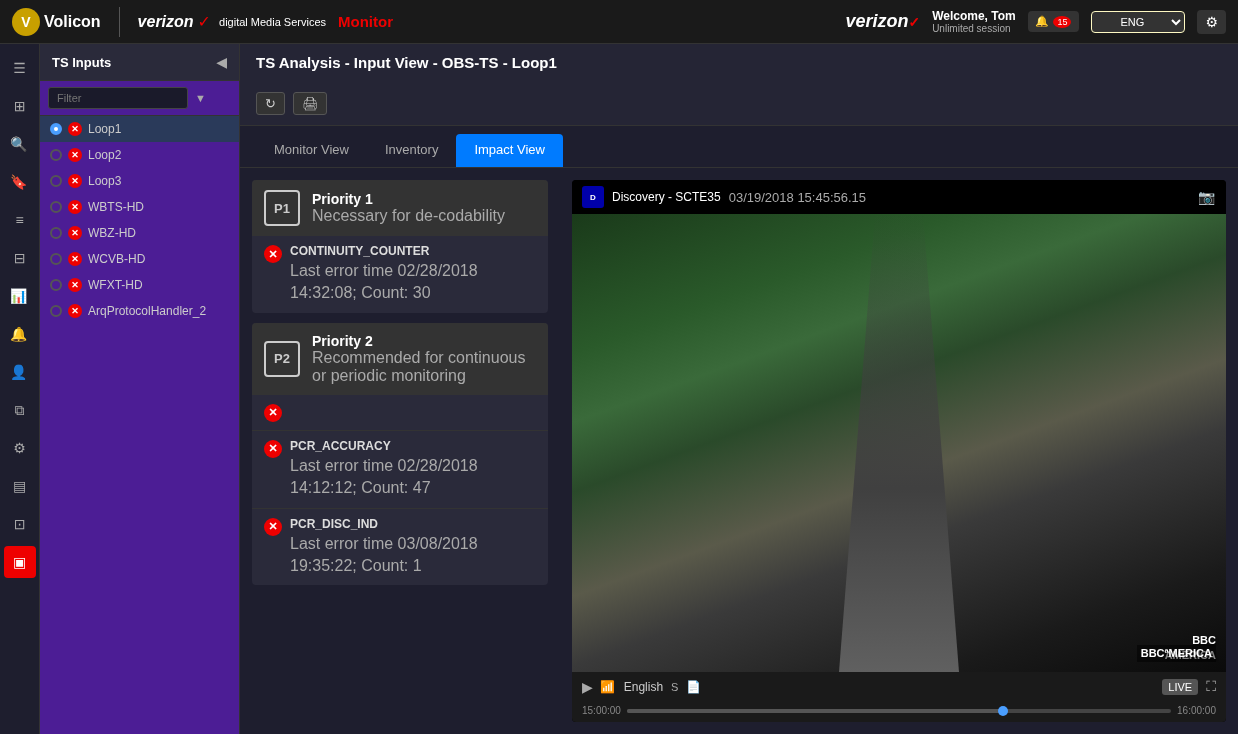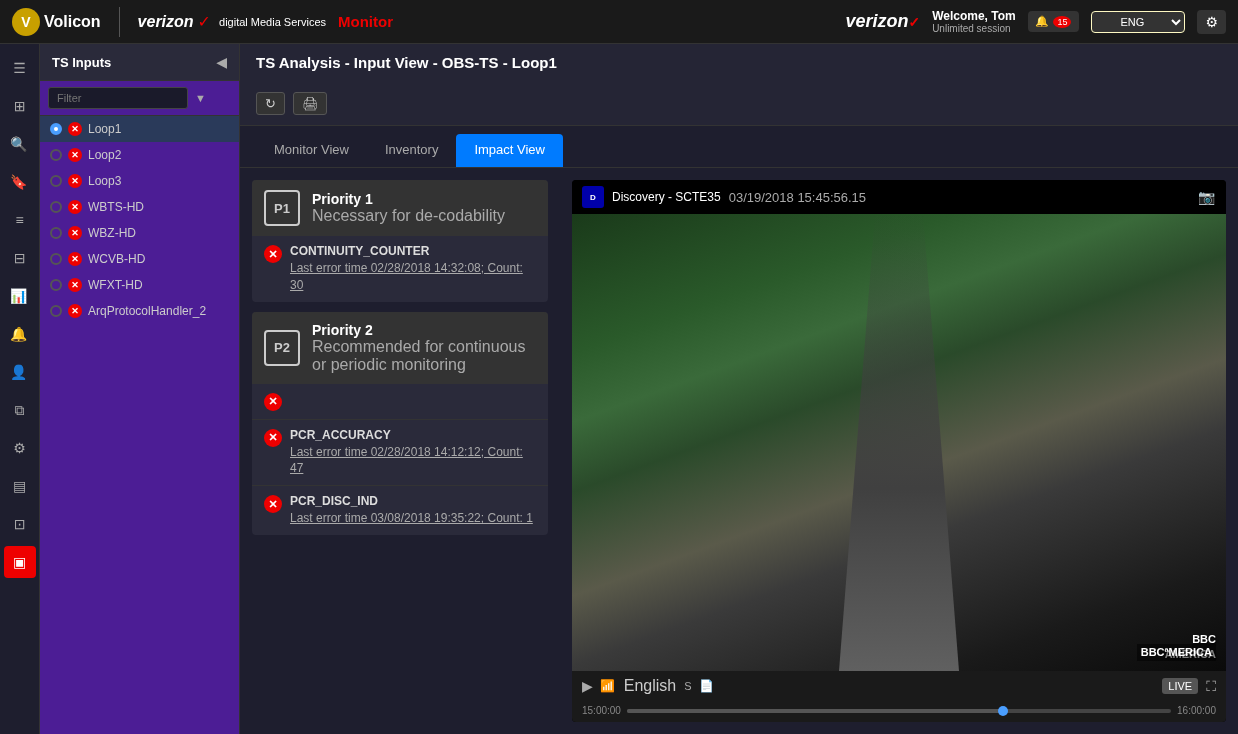--- a/index.html
+++ b/index.html
@@ -127,21 +127,21 @@
       color: #ccc; font-weight: bold; font-size: 13px; flex-shrink: 0;
     }
     .priority-info .p-title { color: #fff; font-size: 14px; font-weight: bold; }
     .priority-info .p-sub { color: #aaa; font-size: 16px; }
 
     
     .error-item { display: flex; align-items: flex-start; gap: 8px; padding: 8px 12px; border-bottom: 1px solid #333; }
     .error-item:last-child { border-bottom: none; }
     .err-icon { width: 18px; height: 18px; border-radius: 50%; background: #e00; color: #fff; display: flex; align-items: center; justify-content: center; font-size: 11px; font-weight: bold; flex-shrink: 0; margin-top: 1px; }
     .err-details .err-name { color: #ddd; font-size: 12px; font-weight: bold; margin-bottom: 2px; }
-    .err-details .err-info { color: #aaa; font-size: 12px; line-height: 1.4; text-decoration: underline; }
+    .err-details .err-info { color: #aaa; font-size: 16px; line-height: 1.4; }
 
     
     .video-panel { flex: 1; padding: 12px; display: flex; flex-direction: column; }
     .video-container { background: #000; border-radius: 4px; overflow: hidden; flex: 1; display: flex; flex-direction: column; }
     .video-top-bar { background: rgba(0,0,0,0.8); display: flex; align-items: center; gap: 8px; padding: 6px 10px; }
     .channel-icon { width: 22px; height: 22px; background: #00a; border-radius: 3px; display: flex; align-items: center; justify-content: center; color: #fff; font-size: 8px; font-weight: bold; }
     .channel-name { color: #fff; font-size: 12px; }
     .channel-time { color: #aaa; font-size: 13px; text-align: right; }
     .cam-icon { color: #aaa; font-size: 14px; cursor: pointer; margin-left: auto; }
     .video-image {
@@ -175,21 +175,21 @@
       position: absolute;
       bottom: 0; left: 50%; transform: translateX(-50%);
       width: 120px;
       height: 100%;
       background: linear-gradient(180deg, transparent 0%, #404040 60%, #505050 80%, #606060 100%);
       clip-path: polygon(30% 0%, 70% 0%, 100% 100%, 0% 100%);
     }
     .video-bottom-bar { background: #1a1a1a; padding: 6px 10px; display: flex; align-items: center; gap: 8px; }
     .play-btn { color: #aaa; font-size: 14px; cursor: pointer; }
     .volume-icon { color: #aaa; font-size: 12px; }
-    .lang-text { color: #ccc; font-size: 16px; }
+    .lang-text { color: #ccc; font-size: 12px; }
     .subtitle-icon { color: #aaa; font-size: 12px; }
     .live-badge { margin-left: auto; background: #555; color: #fff; padding: 2px 6px; border-radius: 3px; font-size: 11px; }
     .expand-btn { color: #aaa; font-size: 14px; cursor: pointer; }
     .timeline-bar { background: #1a1a1a; padding: 4px 10px 6px; display: flex; align-items: center; gap: 6px; }
     .time-label { color: #888; font-size: 10px; }
     .timeline-track { flex: 1; height: 4px; background: #444; border-radius: 2px; position: relative; }
     .timeline-progress { height: 100%; width: 70%; background: #555; border-radius: 2px; }
     .timeline-thumb { width: 10px; height: 10px; border-radius: 50%; background: #4a9eff; position: absolute; right: 30%; top: -3px; }
 
     ::-webkit-scrollbar { width: 6px; }

